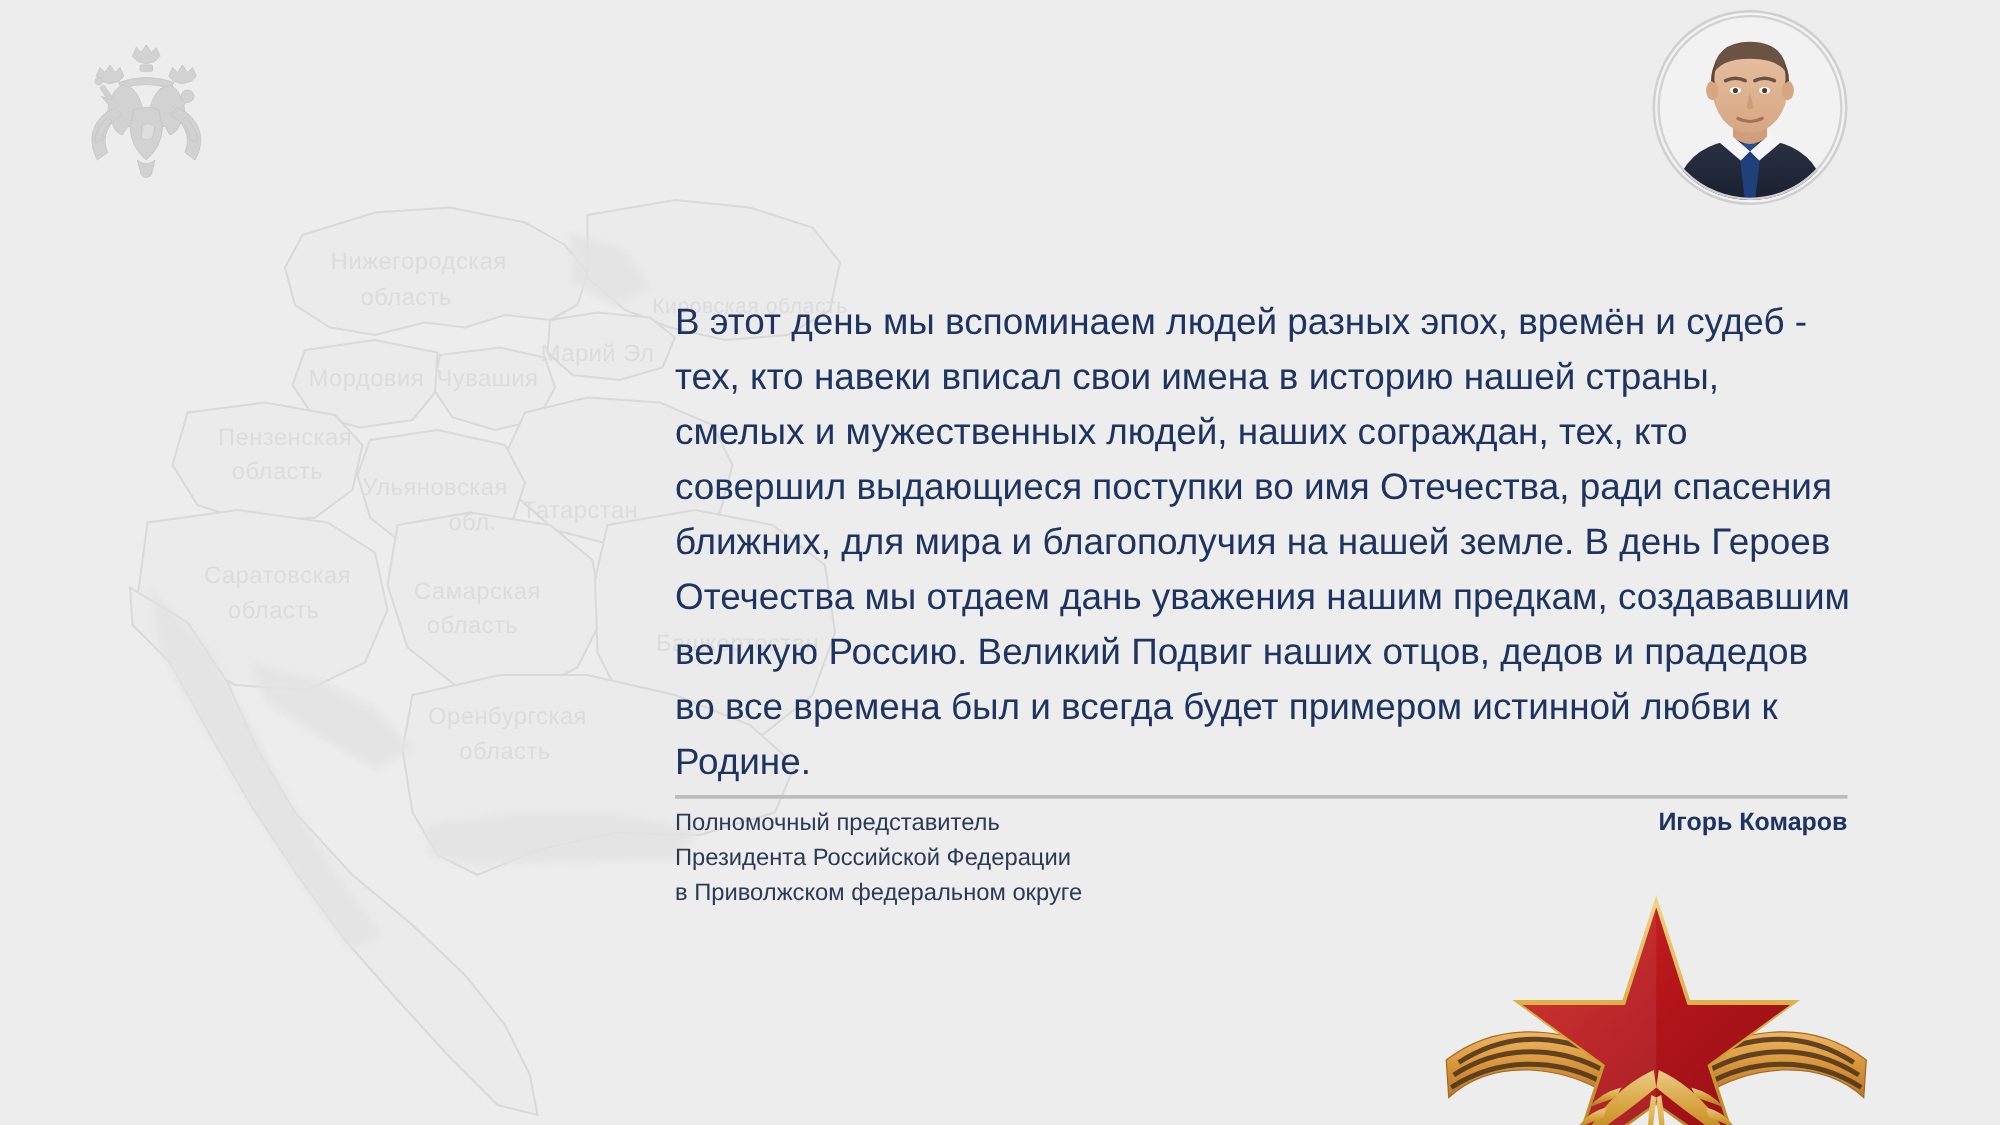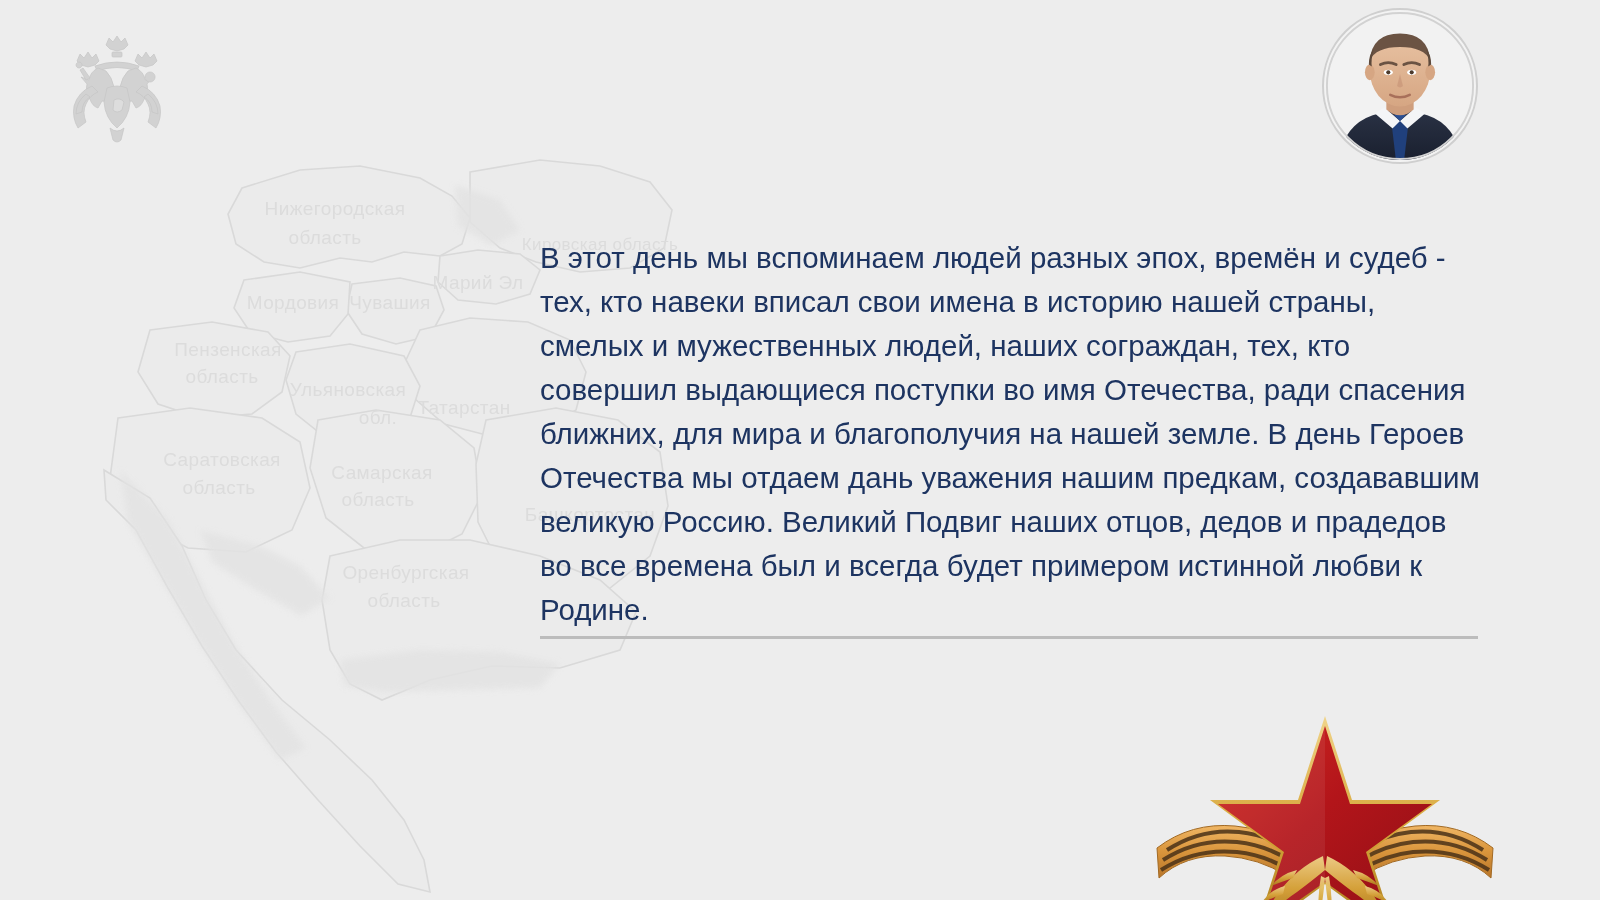--- a/index.html
+++ b/index.html
@@ -272,20 +272,28 @@
       <circle cx="78" cy="78" r="75" fill="none" stroke="#d2d2d2" stroke-width="2"></circle>
     </svg>
   </div>
 
   <div id="message">
     <p>В этот день мы вспоминаем людей разных эпох, времён и судеб - тех, кто навеки вписал свои имена в историю нашей страны, смелых и мужественных людей, наших сограждан, тех, кто совершил выдающиеся поступки во имя Отечества, ради спасения ближних, для мира и благополучия на нашей земле. В день Героев Отечества мы отдаем дань уважения нашим предкам, создававшим великую Россию. Великий Подвиг наших отцов, дедов и прадедов во все времена был и всегда будет примером истинной любви к Родине.</p>
   </div>
 
   <div id="divider"></div>
 
+  <div id="signature-block">
+    <div id="signature-title">
+      <div>Полномочный представитель</div>
+      <div>Президента Российской Федерации</div>
+      <div>в Приволжском федеральном округе</div>
+    </div>
+    <div id="signature-name">Игорь Комаров</div>
+  </div>
 
   <div id="star-emblem">
     <svg viewBox="0 0 360 225" xmlns="http://www.w3.org/2000/svg">
       <defs>
         <linearGradient id="starGrad" x1="0" y1="0" x2="1" y2="1">
           <stop offset="0%" stop-color="#d32a22"></stop>
           <stop offset="45%" stop-color="#b3151a"></stop>
           <stop offset="100%" stop-color="#8e0f16"></stop>
         </linearGradient>
         <linearGradient id="goldGrad" x1="0" y1="0" x2="0" y2="1">

